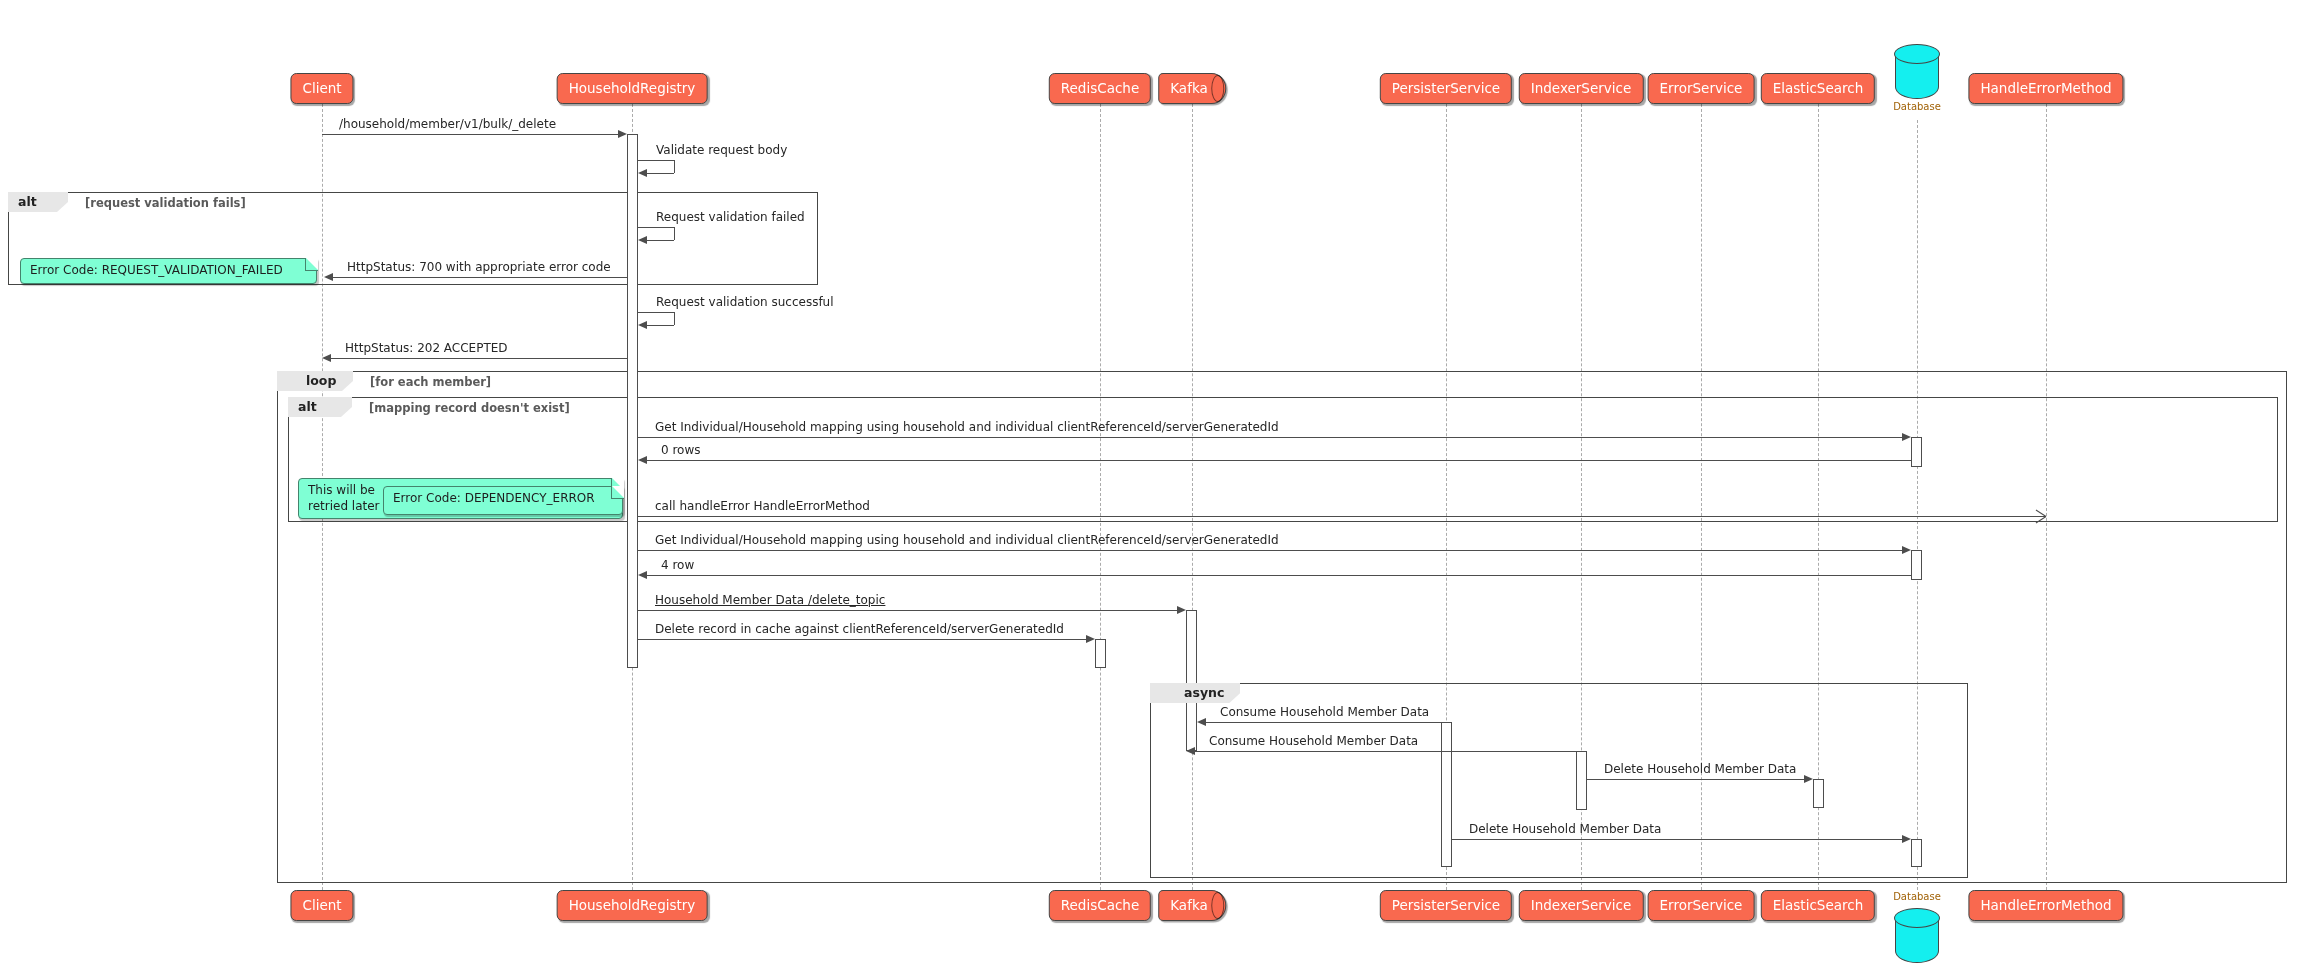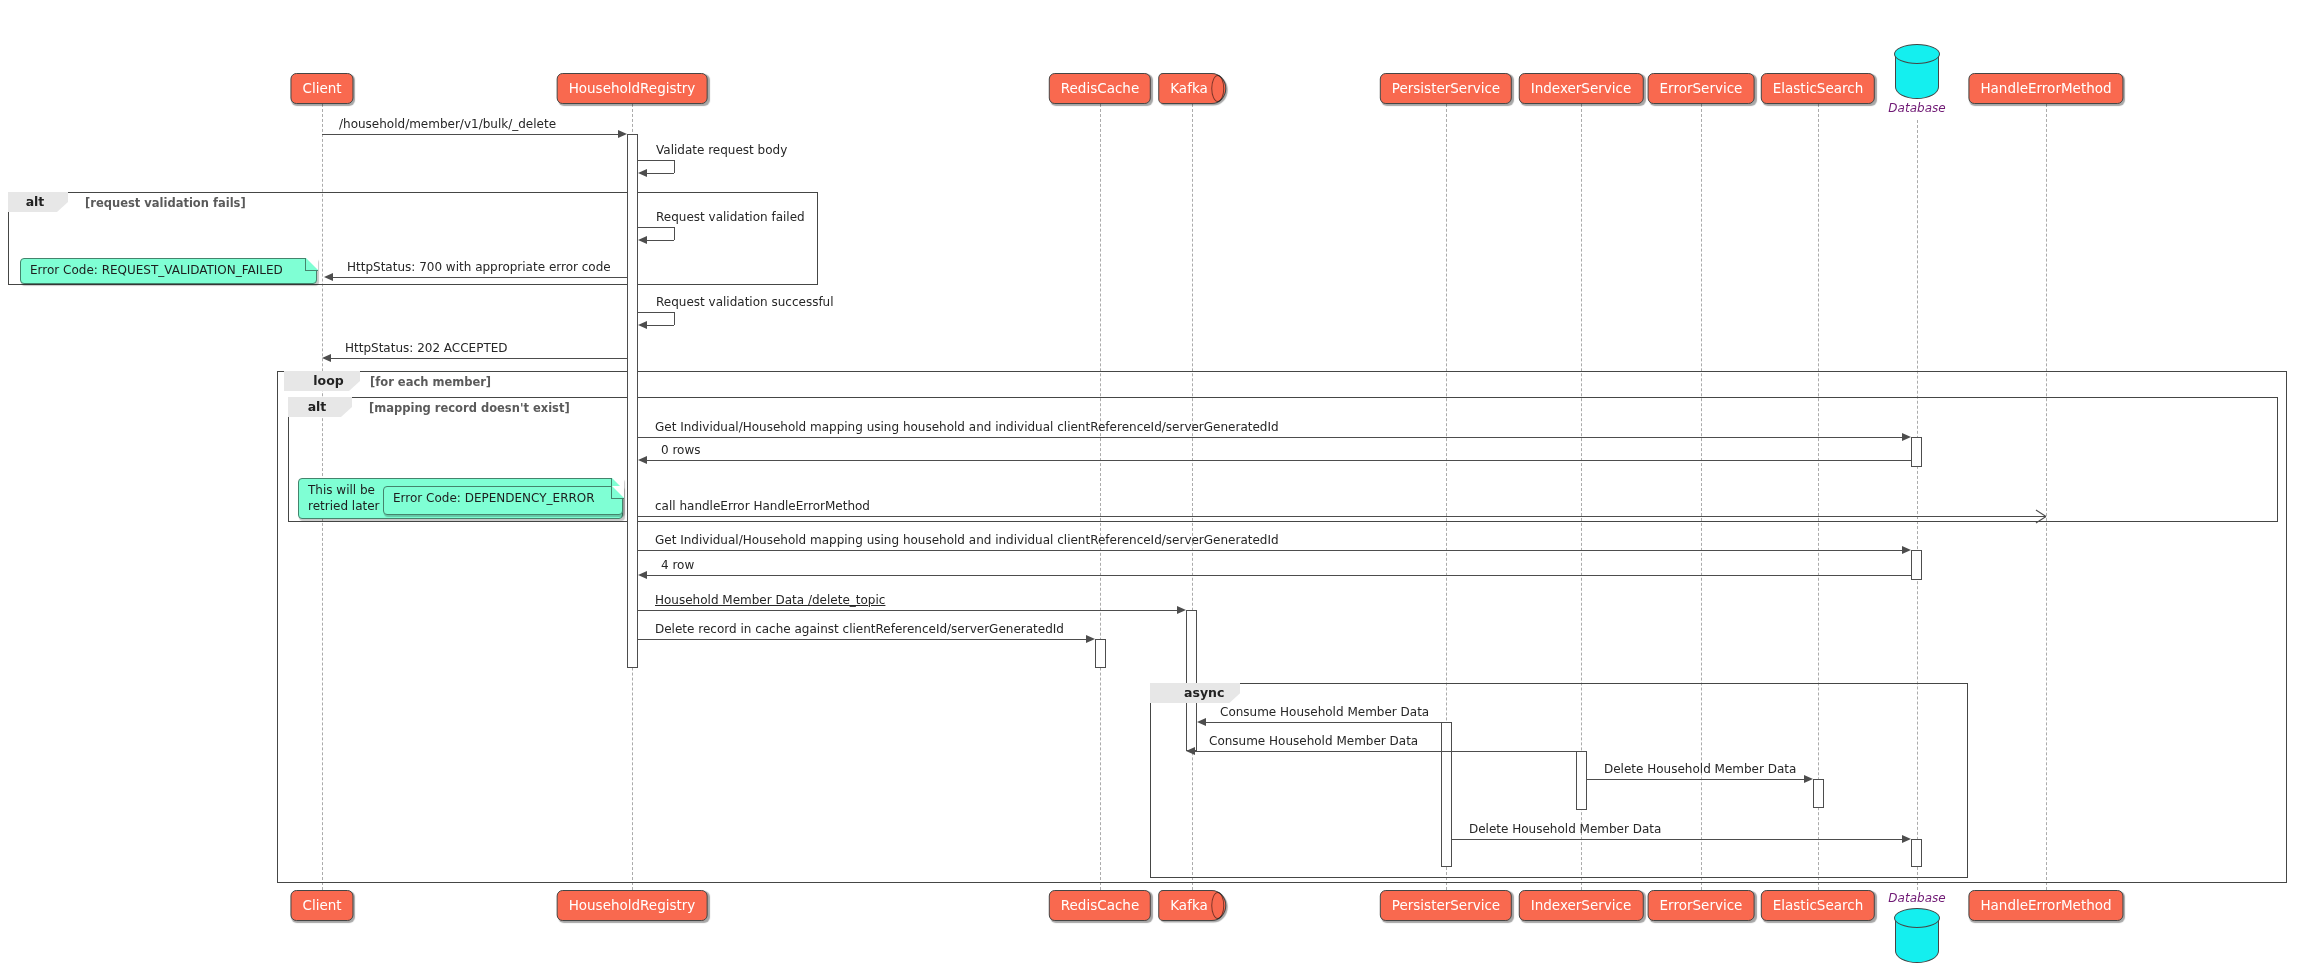--- a/index.html
+++ b/index.html
@@ -9,31 +9,31 @@
   .title{position:absolute;top:8px;left:0;width:100%;text-align:center;
          font-size:15px;font-weight:bold;color:#101010;z-index:7;}
   .lifeline{position:absolute;width:0;border-left:1.3px dashed #ABABAB;z-index:1;}
   .pbox{position:absolute;transform:translateX(-50%);background:var(--pfill);
         border:1.8px solid var(--pborder);border-radius:6px;color:#fff;
         font-size:13.5px;white-space:nowrap;padding:5px 11px;height:31px;line-height:19px;
         box-shadow:1.5px 1.5px 1px rgba(0,0,0,.35);z-index:6;}
   .queue{border-radius:5px 15px 15px 5px / 5px 16px 16px 5px;padding-right:17px;}
   .queue::after{content:"";position:absolute;right:1px;top:1px;width:11px;height:25px;
         border:1.6px solid rgba(0,0,0,.5);border-radius:50%;}
-  .plabel{position:absolute;transform:translateX(-50%);font-size:12px;color:#701a75;
-        white-space:nowrap;z-index:6;font-style:italic;}
+  .plabel{position:absolute;transform:translateX(-50%);font-size:10px;color:#a16207;
+        white-space:nowrap;z-index:6;}
   .cyl{position:absolute;width:44px;height:54px;background:var(--dbfill);
         border:1.6px solid var(--pborder);border-radius:22px/12px;z-index:6;}
   .cyl::before{content:"";position:absolute;left:-1.6px;top:-1.6px;width:44px;height:18px;
         background:var(--dbfill);border:1.6px solid var(--pborder);border-radius:50%;}
   .act{position:absolute;width:11px;background:#FEFEFE;border:1.4px solid #4D4D4D;z-index:3;}
   .frame{position:absolute;border:1.6px solid var(--fborder);background:transparent;z-index:2;}
   .pent{position:absolute;background:#E7E7E7;color:#222;font-weight:bold;font-size:12.5px;
         padding:2px 16px 3px 10px;line-height:15px;z-index:4;
-        clip-path:polygon(0 0,100% 0,100% 50%,calc(100% - 11px) 100%,0 100%);text-align:center;}
+        clip-path:polygon(0 0,100% 0,100% 50%,calc(100% - 11px) 100%,0 100%);}
   .guard{position:absolute;font-weight:bold;font-size:11.5px;color:#5A5A5A;white-space:nowrap;z-index:4;}
   .mlabel{position:absolute;font-size:12px;color:#262626;white-space:nowrap;z-index:4;margin-left:9px;}
   .mline{position:absolute;height:0;border-top:1.3px solid #4D4D4D;z-index:4;}
   .vline{position:absolute;width:0;border-left:1.3px solid #4D4D4D;z-index:4;}
   .ah-r{position:absolute;width:0;height:0;border-left:9px solid #4D4D4D;
         border-top:4.5px solid transparent;border-bottom:4.5px solid transparent;z-index:4;}
   .ah-l{position:absolute;width:0;height:0;border-right:9px solid #4D4D4D;
         border-top:4.5px solid transparent;border-bottom:4.5px solid transparent;z-index:4;}
   .oh{position:absolute;width:12px;height:0;border-top:1.5px solid #4D4D4D;
         transform-origin:100% 50%;z-index:4;}
@@ -55,21 +55,21 @@
     <div class="lifeline" style="left: 1446px; top: 104px; height: 786px;"></div>
     <div class="lifeline" style="left: 1581px; top: 104px; height: 786px;"></div>
     <div class="lifeline" style="left: 1701px; top: 104px; height: 786px;"></div>
     <div class="lifeline" style="left: 1818px; top: 104px; height: 786px;"></div>
     <div class="lifeline" style="left: 1917px; top: 120px; height: 770px;"></div>
     <div class="lifeline" style="left: 2046px; top: 104px; height: 786px;"></div>
     <div class="frame" style="left: 8px; top: 192px; width: 810px; height: 93px;"></div>
     <div class="pent" style="left: 8px; top: 192px; min-width: 60px;">alt</div>
     <div class="guard" style="left: 85px; top: 196px;">[request validation fails]</div>
     <div class="frame" style="left: 277px; top: 371px; width: 2010px; height: 512px;"></div>
-    <div class="pent" style="left: 284px; top: 371px; min-width: 76px; padding-left: 29px;">loop</div>
+    <div class="pent" style="left: 277px; top: 371px; min-width: 76px; padding-left: 29px;">loop</div>
     <div class="guard" style="left: 370px; top: 375px;">[for each member]</div>
     <div class="frame" style="left: 288px; top: 397px; width: 1990px; height: 125px;"></div>
     <div class="pent" style="left: 288px; top: 397px; min-width: 64px;">alt</div>
     <div class="guard" style="left: 369px; top: 401px;">[mapping record doesn't exist]</div>
     <div class="frame" style="left: 1150px; top: 683px; width: 818px; height: 195px;"></div>
     <div class="pent" style="left: 1150px; top: 683px; min-width: 88px; padding-left: 34px;">async</div>
     <div class="act" style="left: 627px; top: 134px; height: 534px;"></div>
     <div class="act" style="left: 1911px; top: 437px; height: 30px;"></div>
     <div class="act" style="left: 1911px; top: 550px; height: 30px;"></div>
     <div class="act" style="left: 1186px; top: 610px; height: 141px;"></div>

